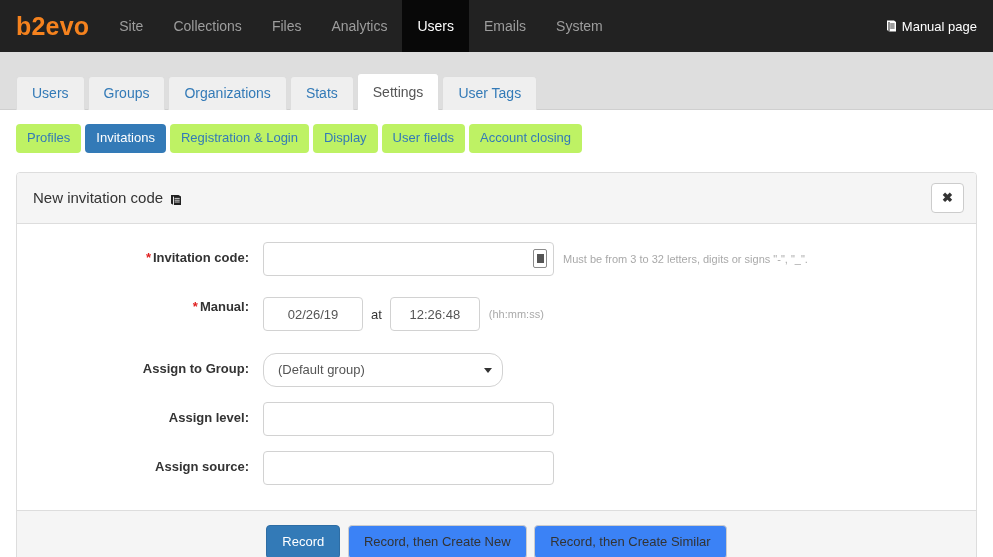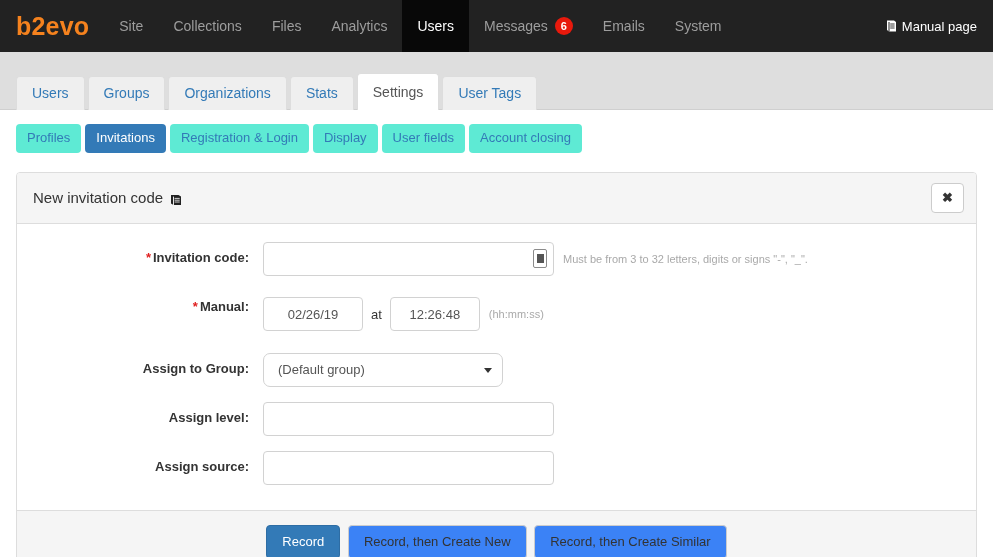--- a/index.html
+++ b/index.html
@@ -101,21 +101,21 @@
   }
 
   
   .subtabs {
     padding: 14px 0 14px 16px;
     display: flex;
     align-items: center;
     background: #ffffff;
   }
   .subtab {
-    background: #5eead4;
+    background: #bef264;
     border-radius: 4px;
     padding: 6px 11px;
     margin-right: 4px;
     color: #337ab7;
     font-size: 13px;
     line-height: 1.3;
     cursor: pointer;
   }
   .subtab.active {
     background: #337ab7;
@@ -210,21 +210,21 @@
     margin-left: 9px;
     white-space: nowrap;
   }
   .inp-date { width: 100px; text-align: center; }
   .inp-time { width: 90px; text-align: center; }
   .at-txt { margin: 16px 8px; font-size: 13px; color: #333333; }
 
   .sel {
     width: 240px; height: 34px;
     border: 1px solid #d2d2d2;
-    border-radius: 7px;
+    border-radius: 13px;
     background: #ffffff;
     font-family: "Liberation Sans", sans-serif;
     font-size: 13px;
     color: #555555;
     padding: 0 24px 0 14px;
     outline: none;
     appearance: none;
     -webkit-appearance: none;
     cursor: pointer;
   }
@@ -283,24 +283,20 @@
     <div class="nav-item">
       <span>Files</span>
     </div>
     <div class="nav-item">
       <span>Analytics</span>
     </div>
     <div class="nav-item active">
       <span>Users</span>
     </div>
     <div class="nav-item">
-      <span>Messages</span>
-      <span class="badge">6</span>
-    </div>
-    <div class="nav-item">
       <span>Emails</span>
     </div>
     <div class="nav-item">
       <span>System</span>
     </div>
   </div>
   <div class="nav-right">
     <div class="manual-link">
       <span class="ico-book">
         <svg width="11" height="12" viewBox="0 0 11 12">

